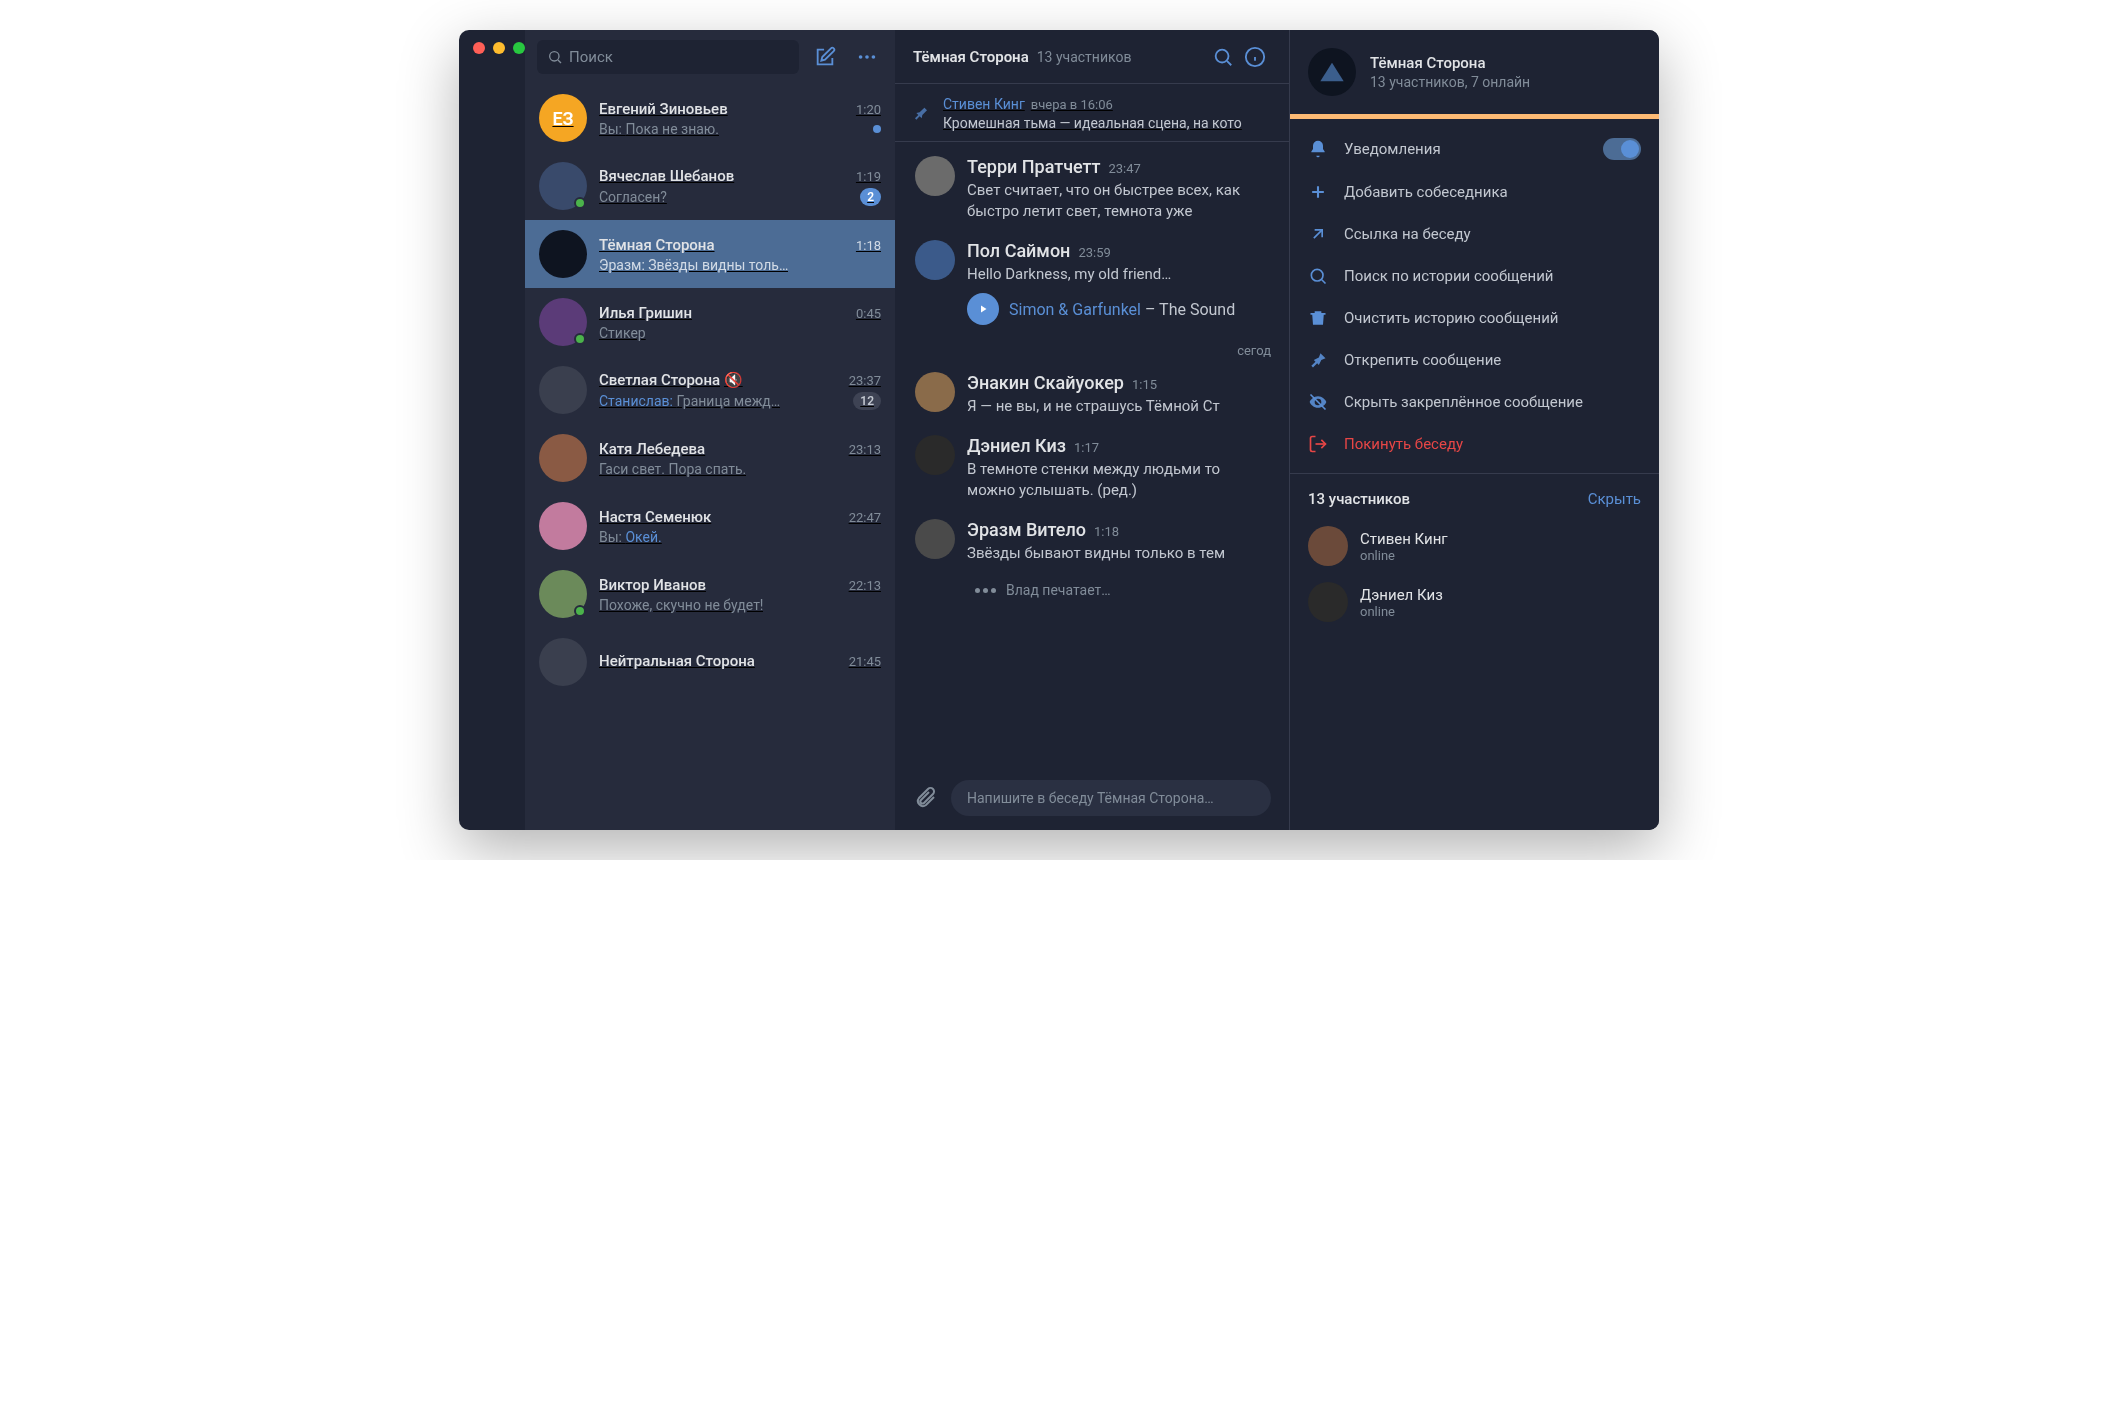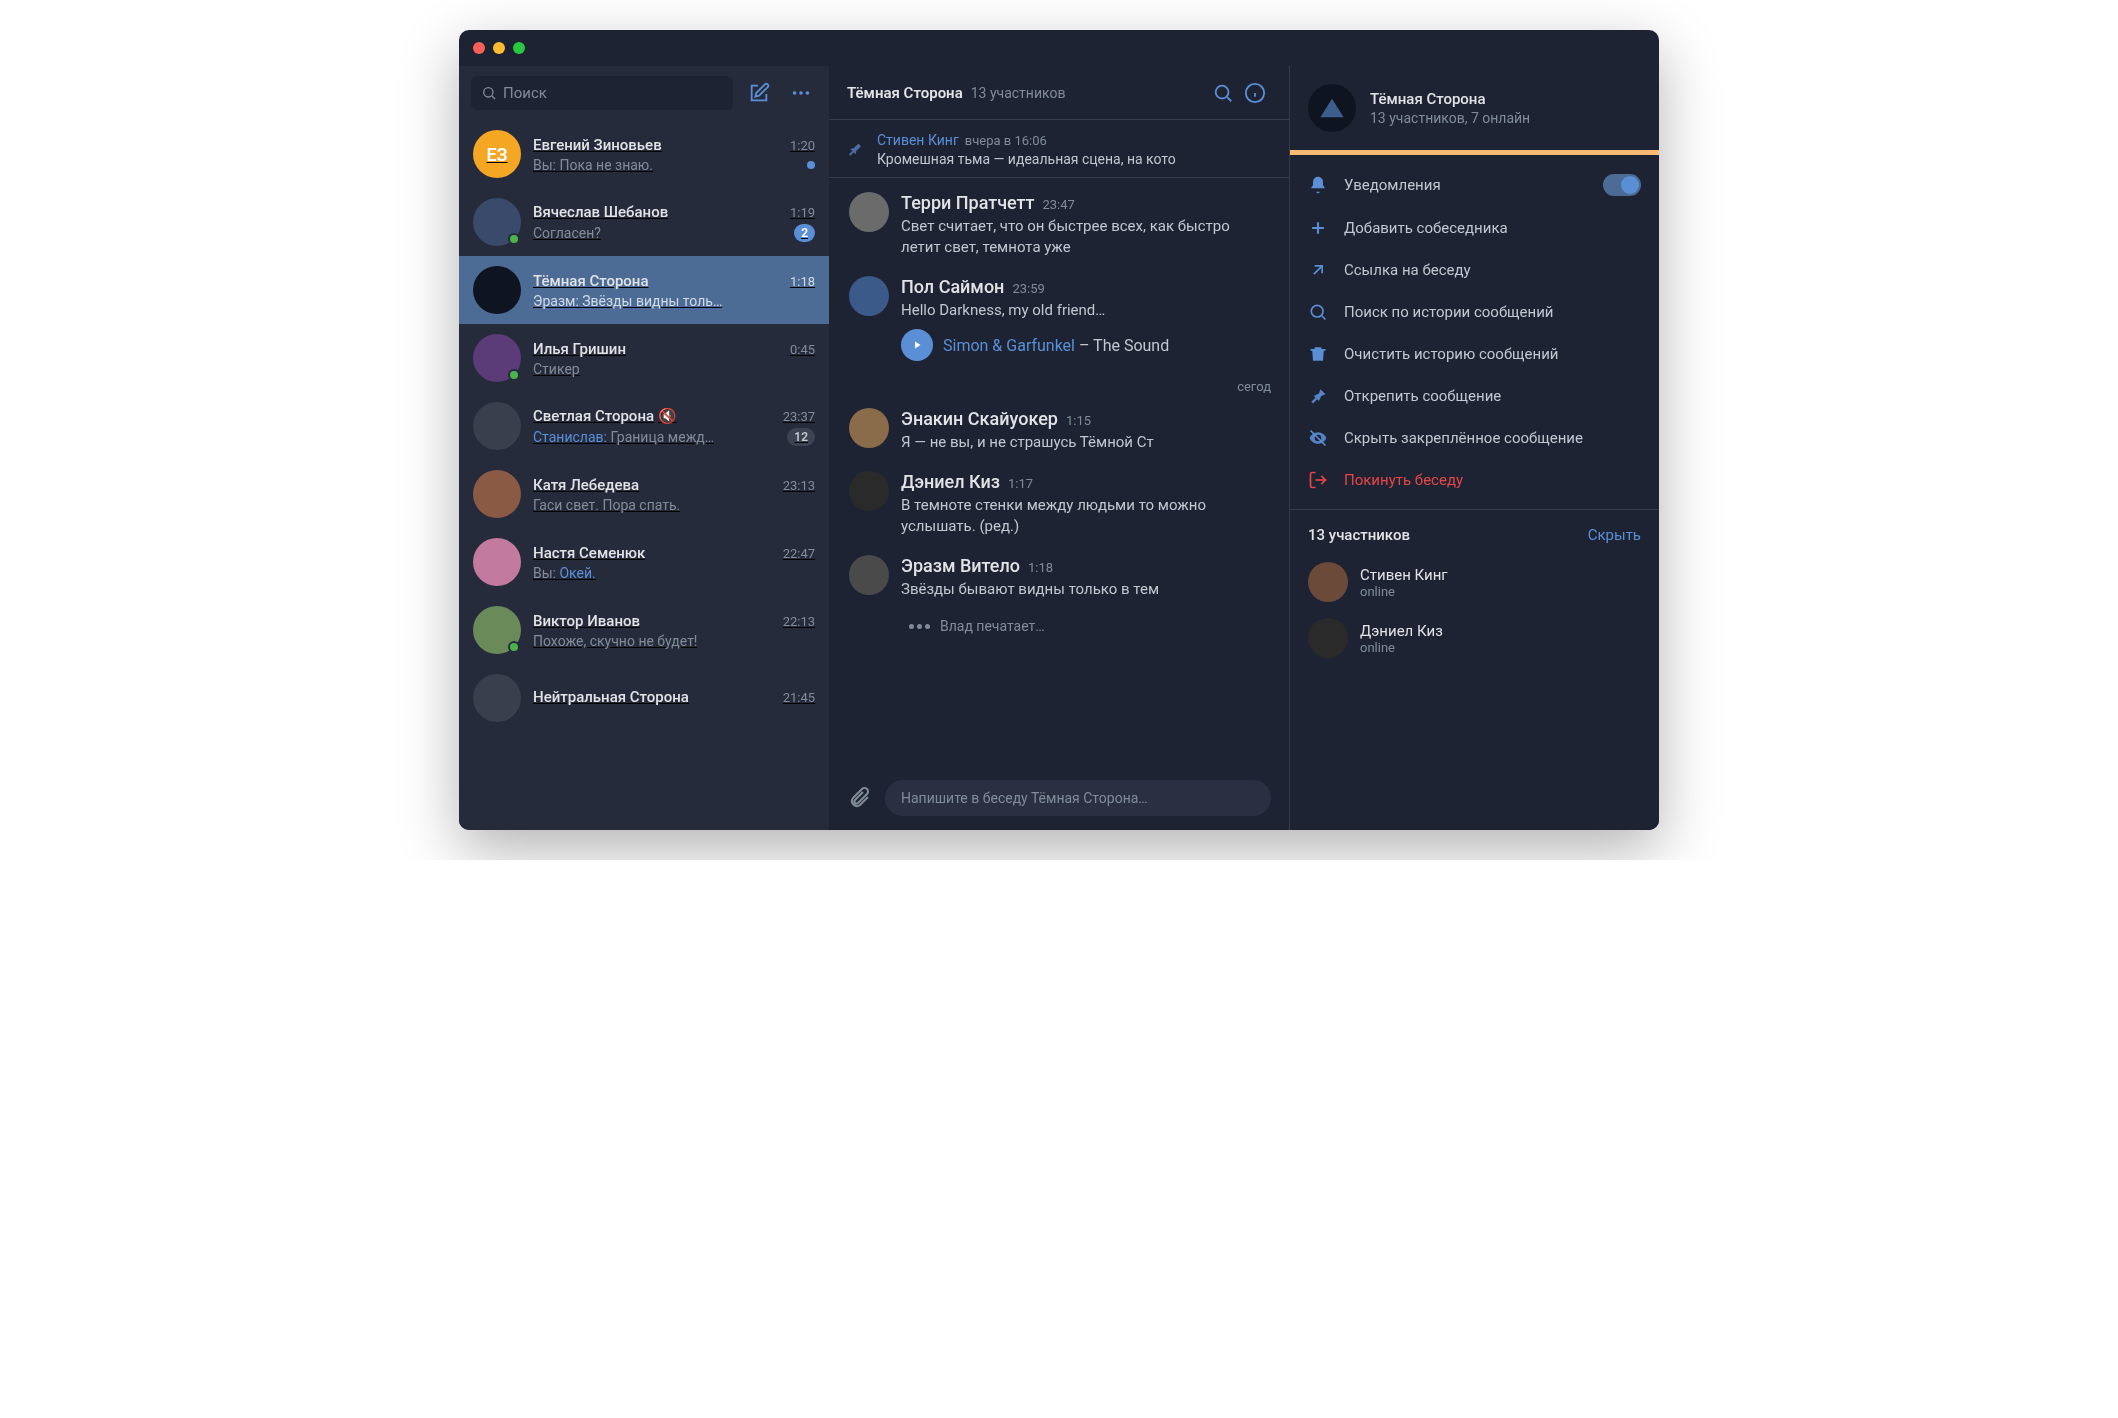--- a/index.html
+++ b/index.html
@@ -1,17 +1,17 @@
 <!DOCTYPE html>
 <html><head>
 <meta charset="utf-8">
 <style>
 * { margin: 0; padding: 0; box-sizing: border-box; font-family: -apple-system, BlinkMacSystemFont, "Segoe UI", Roboto, sans-serif; }
 body { background: #fff; padding: 30px; }
-.window { width: 1200px; height: 800px; margin: 0 auto; background: #1e2333; border-radius: 10px; overflow: hidden; display: flex; flex-direction: column; box-shadow: 0 20px 60px rgba(0,0,0,0.3); }
+.window { width: 1200px; height: 800px; margin: 0 auto; background: #1e2333; border-radius: 10px; overflow: hidden; display: flex; flex-direction: row; box-shadow: 0 20px 60px rgba(0,0,0,0.3); }
 .titlebar { height: 36px; display: flex; align-items: center; padding-left: 14px; gap: 8px; flex-shrink: 0; }
 .traffic-dot { width: 12px; height: 12px; border-radius: 50%; }
 .content { flex: 1; display: flex; overflow: hidden; }
 
 
 .sidebar { width: 370px; background: #262b3c; display: flex; flex-direction: column; }
 .sidebar-top { display: flex; align-items: center; padding: 10px 12px; gap: 10px; }
 .search-box { flex: 1; background: #1e2333; border-radius: 6px; height: 34px; display: flex; align-items: center; padding: 0 10px; }
 .search-box svg { margin-right: 6px; }
 .search-box span { color: #818c99; font-size: 15px; }
@@ -36,21 +36,21 @@
 
 
 .chat { flex: 1; display: flex; flex-direction: column; background: #1e2333; min-width: 0; }
 .chat-header { height: 54px; display: flex; align-items: center; padding: 0 18px; border-bottom: 1px solid #363b4d; }
 .chat-title { color: #e1e3e6; font-size: 15px; font-weight: 600; margin-right: 8px; }
 .chat-sub { color: #818c99; font-size: 14px; }
 .chat-header .spacer { flex: 1; }
 .chat-header .icon-btn { color: #5a8fd6; }
 .pinned { display: flex; align-items: center; padding: 10px 18px; gap: 14px; border-bottom: 1px solid #363b4d; }
 .pinned svg { color: #5a8fd6; flex-shrink: 0; }
-.pinned-body { min-width: 0; }
+.pinned-body { min-width: 0; text-decoration: underline; }
 .pinned-author { color: #5a8fd6; font-size: 14px; }
 .pinned-time { color: #818c99; font-size: 13px; margin-left: 6px; }
 .pinned-text { color: #c2c7d0; font-size: 14px; white-space: nowrap; overflow: hidden; text-overflow: ellipsis; margin-top: 2px; }
 .messages { flex: 1; overflow-y: auto; padding: 14px 18px 6px 60px; }
 .msg { display: flex; gap: 12px; margin-bottom: 18px; margin-left: -40px; }
 .msg .avatar-sm { width: 40px; height: 40px; border-radius: 50%; flex-shrink: 0; }
 .msg-body { flex: 1; min-width: 0; }
 .msg-author { color: #e1e3e6; font-size: 18px; font-weight: 500; }
 .msg-time { color: #818c99; font-size: 13px; margin-left: 8px; }
 .msg-text { color: #c2c7d0; font-size: 15px; margin-top: 3px; line-height: 1.4; }

